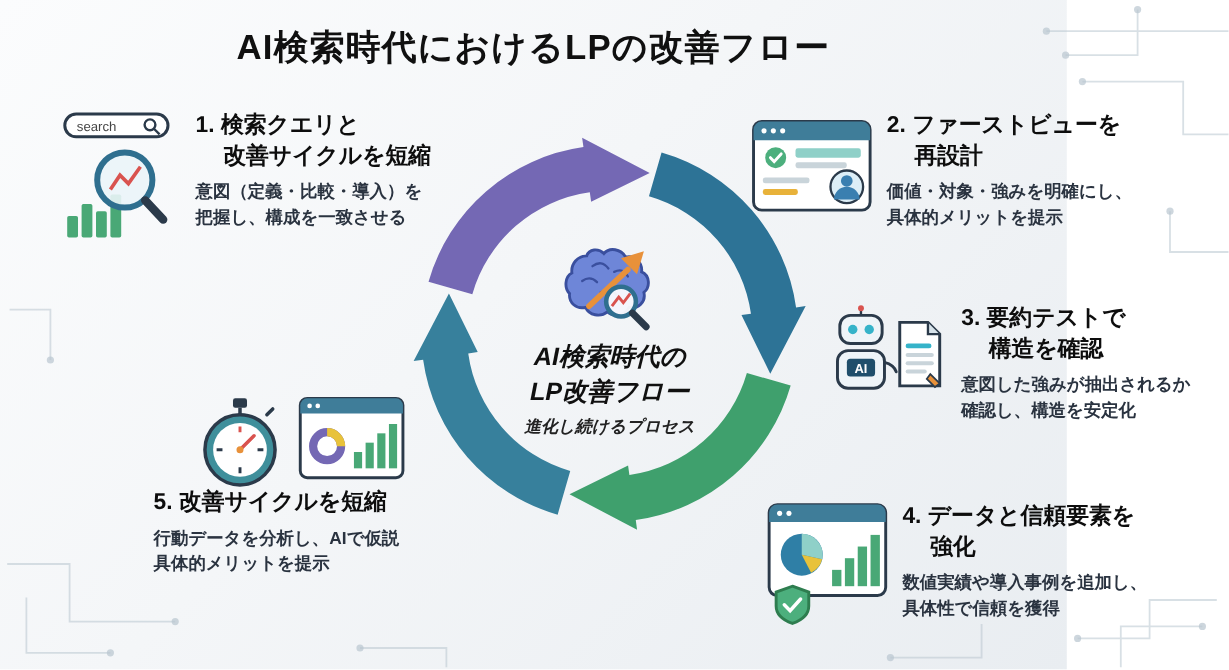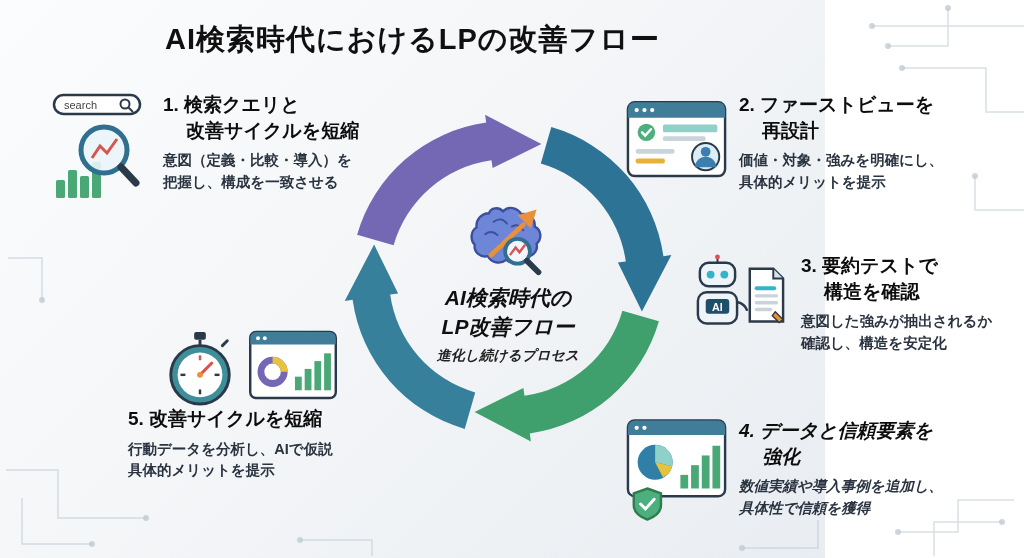--- a/index.html
+++ b/index.html
@@ -2,42 +2,42 @@
 <html><head>
 <meta charset="utf-8">
 <style>
   * { margin:0; padding:0; box-sizing:border-box; }
   html,body { width:1024px; height:558px; }
   body {
     font-family:"Liberation Sans","DejaVu Sans",sans-serif;
     overflow:hidden;
   }
   .canvas {
-    position:relative; width:825px; height:558px;
+    position:relative; width:889px; height:558px;
     background:linear-gradient(135deg,#fbfcfd 0%,#f4f6f8 45%,#e9edf1 100%);
   }
   .circuit { position:absolute; left:0; top:0; }
   .page-title {
     position:absolute; top:20px; left:0; width:100%;
     text-align:center; font-size:29px; font-weight:bold; color:#101010;
     letter-spacing:1px;
   }
   .ring { position:absolute; left:338px; top:108px; width:340px; height:340px; }
   .center-content { position:absolute; left:388px; top:198px; width:240px; text-align:center;font-style:italic; }
   .brain-svg { display:block; margin:0 auto 6px auto; }
   .center-line { font-size:21px; font-weight:bold; color:#101010; line-height:1.38; }
   .center-sub { font-size:14px; font-weight:bold; color:#222; margin-top:5px; }
   .step { position:absolute; display:flex; gap:11px; align-items:flex-start; }
   .step-title { font-size:19px; font-weight:bold; color:#0d0d0d; line-height:1.35; white-space:nowrap; }
   .step-title .indent { padding-left:23px; }
   .step-desc { margin-top:7px; font-size:14.5px; font-weight:bold; color:#2a3340; line-height:1.5; white-space:nowrap; }
   .step1 { left:52px;  top:92px; }
   .step2 { left:626px; top:92px;align-items:flex-end; }
   .step3 { left:690px; top:253px; }
-  .step4 { left:626px; top:418px;font-style:italic; }
+  .step4 { left:639px; top:418px; }
   .step5-icons { position:absolute; left:162px; top:330px; display:flex; gap:10px; align-items:flex-start; }
   .step5-text { position:absolute; left:128px; top:406px; }
   .icon-wrap { flex:0 0 auto; }
 </style>
 </head>
 <body>
 
 <div class="canvas">
 
   <svg class="circuit" viewBox="0 0 1024 558" width="1024" height="558">

